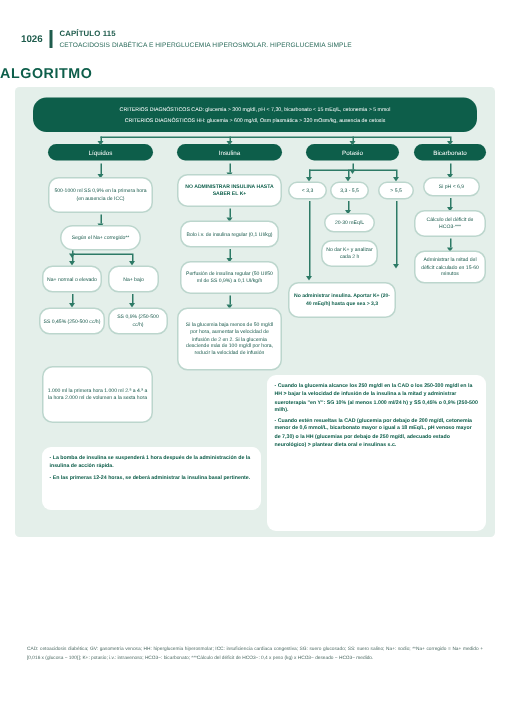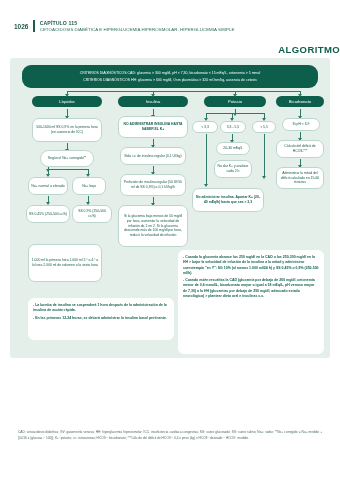--- a/index.html
+++ b/index.html
@@ -23,21 +23,21 @@
     font-size:6.5px; font-weight:bold; color:#1f5c4d;
     padding-top:3px;
   }
   .chapter-rule { width:1.2px; background:#1f5c4d; align-self:stretch; }
   .chapter-txt { display:flex; flex-direction:column; gap:1px; }
   .chapter-title { font-size:5.2px; font-weight:bold; color:#1f5c4d; letter-spacing:.1px;}
   .chapter-sub { font-size:4.4px; color:#2b6b5b; letter-spacing:.05px; }
 
   .algoritmo {
     position:absolute; top:44px; left:0; width:100%;
-    text-align:right; font-size:9.5px; font-weight:bold;
+    text-align:left; font-size:9.5px; font-weight:bold;
     color:#0d5e4a; letter-spacing:.4px;
   }
 
   
   .canvas {
     position:absolute; left:10px; top:58px;
     width:320px; height:300px;
     background:#e4efea;
     border-radius:3px;
   }

